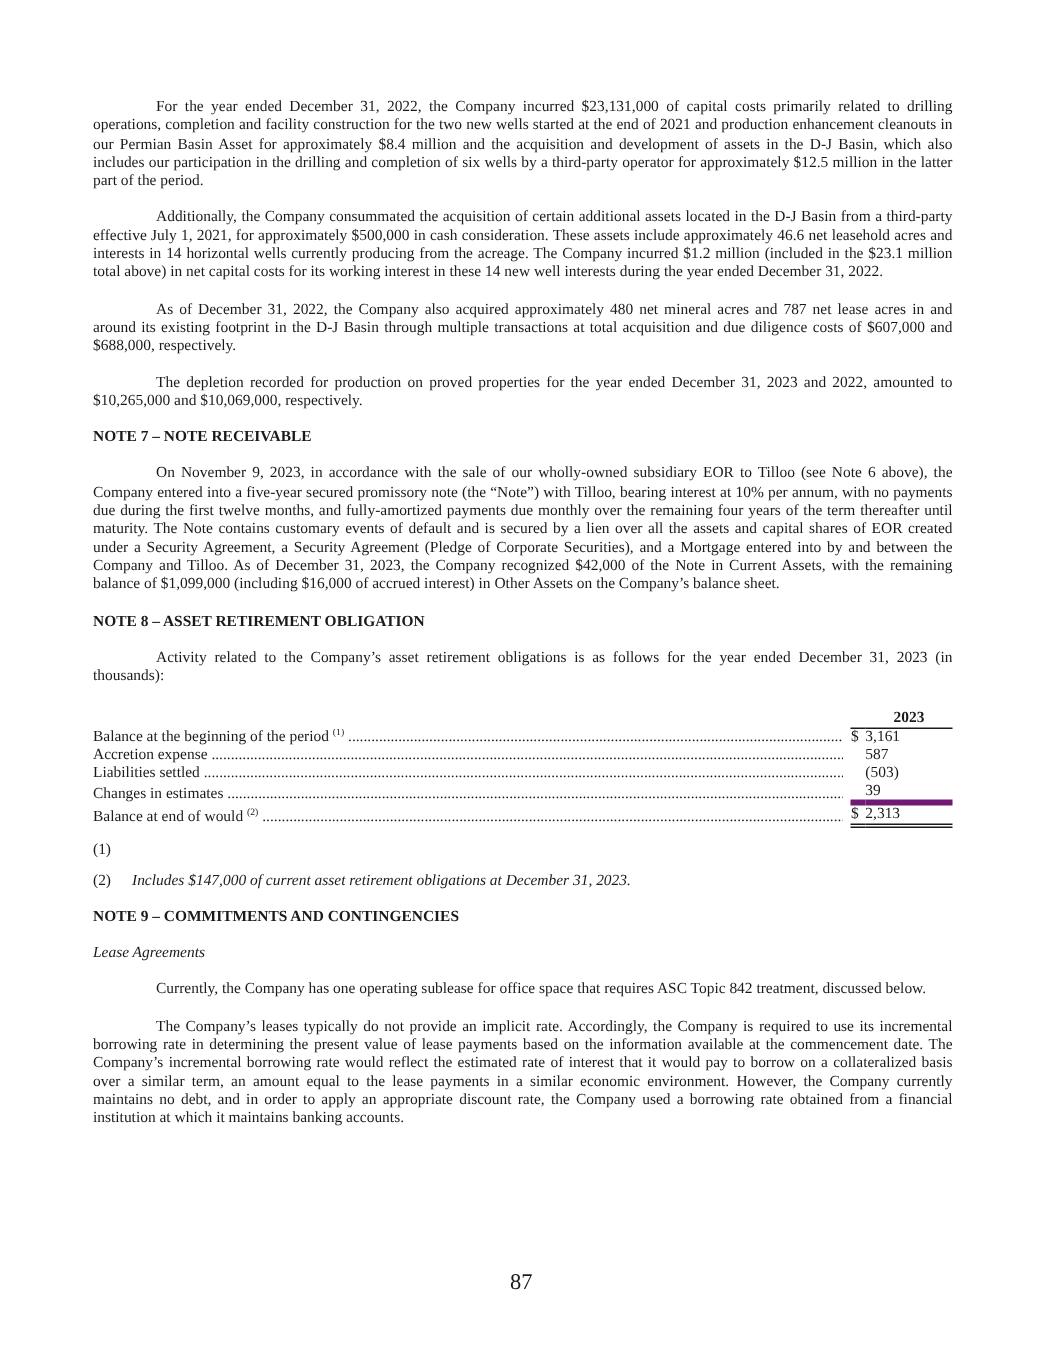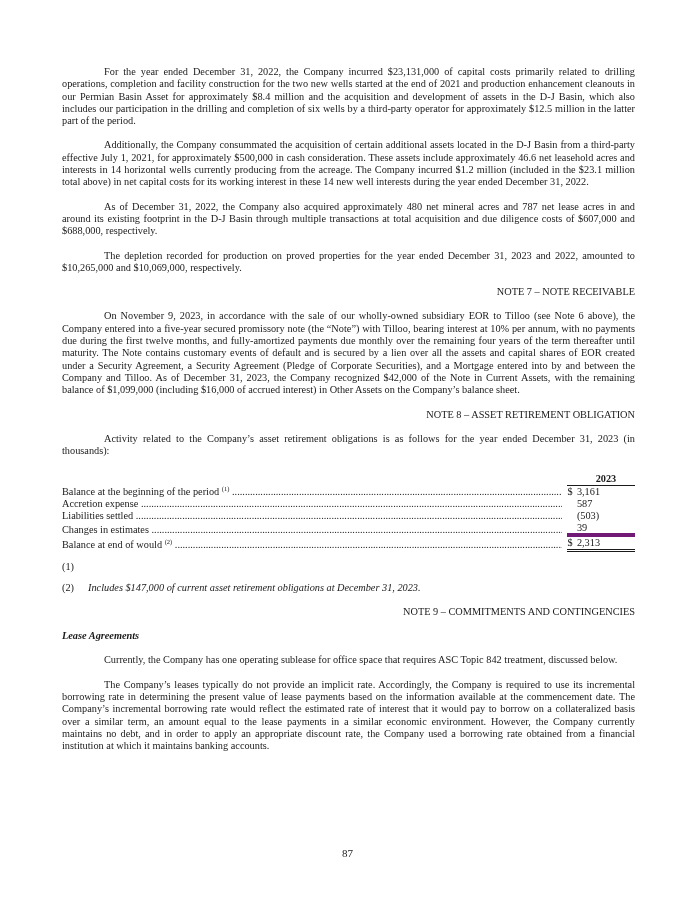--- a/index.html
+++ b/index.html
@@ -3,40 +3,40 @@
 <meta charset="utf-8">
 <style>
   html, body { margin: 0; padding: 0; background: #ffffff; }
   body { width: 695px; height: 900px; position: relative; overflow: hidden; }
   .page {
     position: absolute; left: 62px; top: 66px; width: 573px;
     font-family: "Liberation Serif", serif; font-size: 10.3px; line-height: 12.3px; color: #1a1a1a;
   }
   p { margin: 0 0 12px 0; text-align: justify; font-family: Liberation Serif, serif; }
   p.indent { text-indent: 42px; }
-  .heading { font-weight: normal; margin: 0 0 12px 0; text-align: right; }
-  .subheading { font-weight: bold; font-style: italic; margin: 0 0 12px 0; }
+  .heading { font-weight: bold; margin: 0 0 12px 0; }
+  .subheading { font-weight: normal; font-style: italic; margin: 0 0 12px 0; }
   table.aro { width: 573px; border-collapse: collapse; margin: 13px 0 9px 0; }
   table.aro td { padding: 0; height: 11.8px; line-height: 11.8px; vertical-align: bottom; white-space: nowrap; }
   td.label { overflow: hidden; max-width: 500px; }
   td.label span.dots::after {
     content: " ..........................................................................................................................................................................................";
   }
   td.sp { width: 6px; }
   td.cur { width: 10px; text-align: left; }
   td.val { width: 62px; text-align: left; }
   tr.hdr td.val { font-weight: bold; border-bottom: 1px solid #1a1a1a; }
   tr.hdr td.cur { border-bottom: 1px solid #1a1a1a; }
   tr.pre-total td.cur, tr.pre-total td.val { border-bottom: 4px solid #701a75; }
   tr.total td.cur, tr.total td.val { border-bottom: 3px double #1a1a1a; }
   sup { font-size: 6.5px; vertical-align: 4px; line-height: 0; }
   .fn { display: flex; margin: 0 0 8px 0; font-style: italic; }
   .fn .num { width: 26px; font-style: normal; }
   .pagenum { position: absolute; left: 0; width: 695px; top: 847px; text-align: center;
-    font-family: "Liberation Serif", serif; font-size: 11px; color: #1a1a1a; }
+    font-family: "Liberation Serif", serif; font-size: 15px; color: #1a1a1a; }
 </style>
 </head>
 <body>
 
 <div class="page">
   <p class="indent">For the year ended December 31, 2022, the Company incurred $23,131,000 of capital costs primarily related to drilling operations, completion and facility construction for the two new wells started at the end of 2021 and production enhancement cleanouts in our Permian Basin Asset for approximately $8.4 million and the acquisition and development of assets in the D-J Basin, which also includes our participation in the drilling and completion of six wells by a third-party operator for approximately $12.5 million in the latter part of the period.</p>
   <p class="indent">Additionally, the Company consummated the acquisition of certain additional assets located in the D-J Basin from a third-party effective July 1, 2021, for approximately $500,000 in cash consideration. These assets include approximately 46.6 net leasehold acres and interests in 14 horizontal wells currently producing from the acreage. The Company incurred $1.2 million (included in the $23.1 million total above) in net capital costs for its working interest in these 14 new well interests during the year ended December 31, 2022.</p>
   <p class="indent">As of December 31, 2022, the Company also acquired approximately 480 net mineral acres and 787 net lease acres in and around its existing footprint in the D-J Basin through multiple transactions at total acquisition and due diligence costs of $607,000 and $688,000, respectively.</p>
   <p class="indent">The depletion recorded for production on proved properties for the year ended December 31, 2023 and 2022, amounted to $10,265,000 and $10,069,000, respectively.</p>
 

